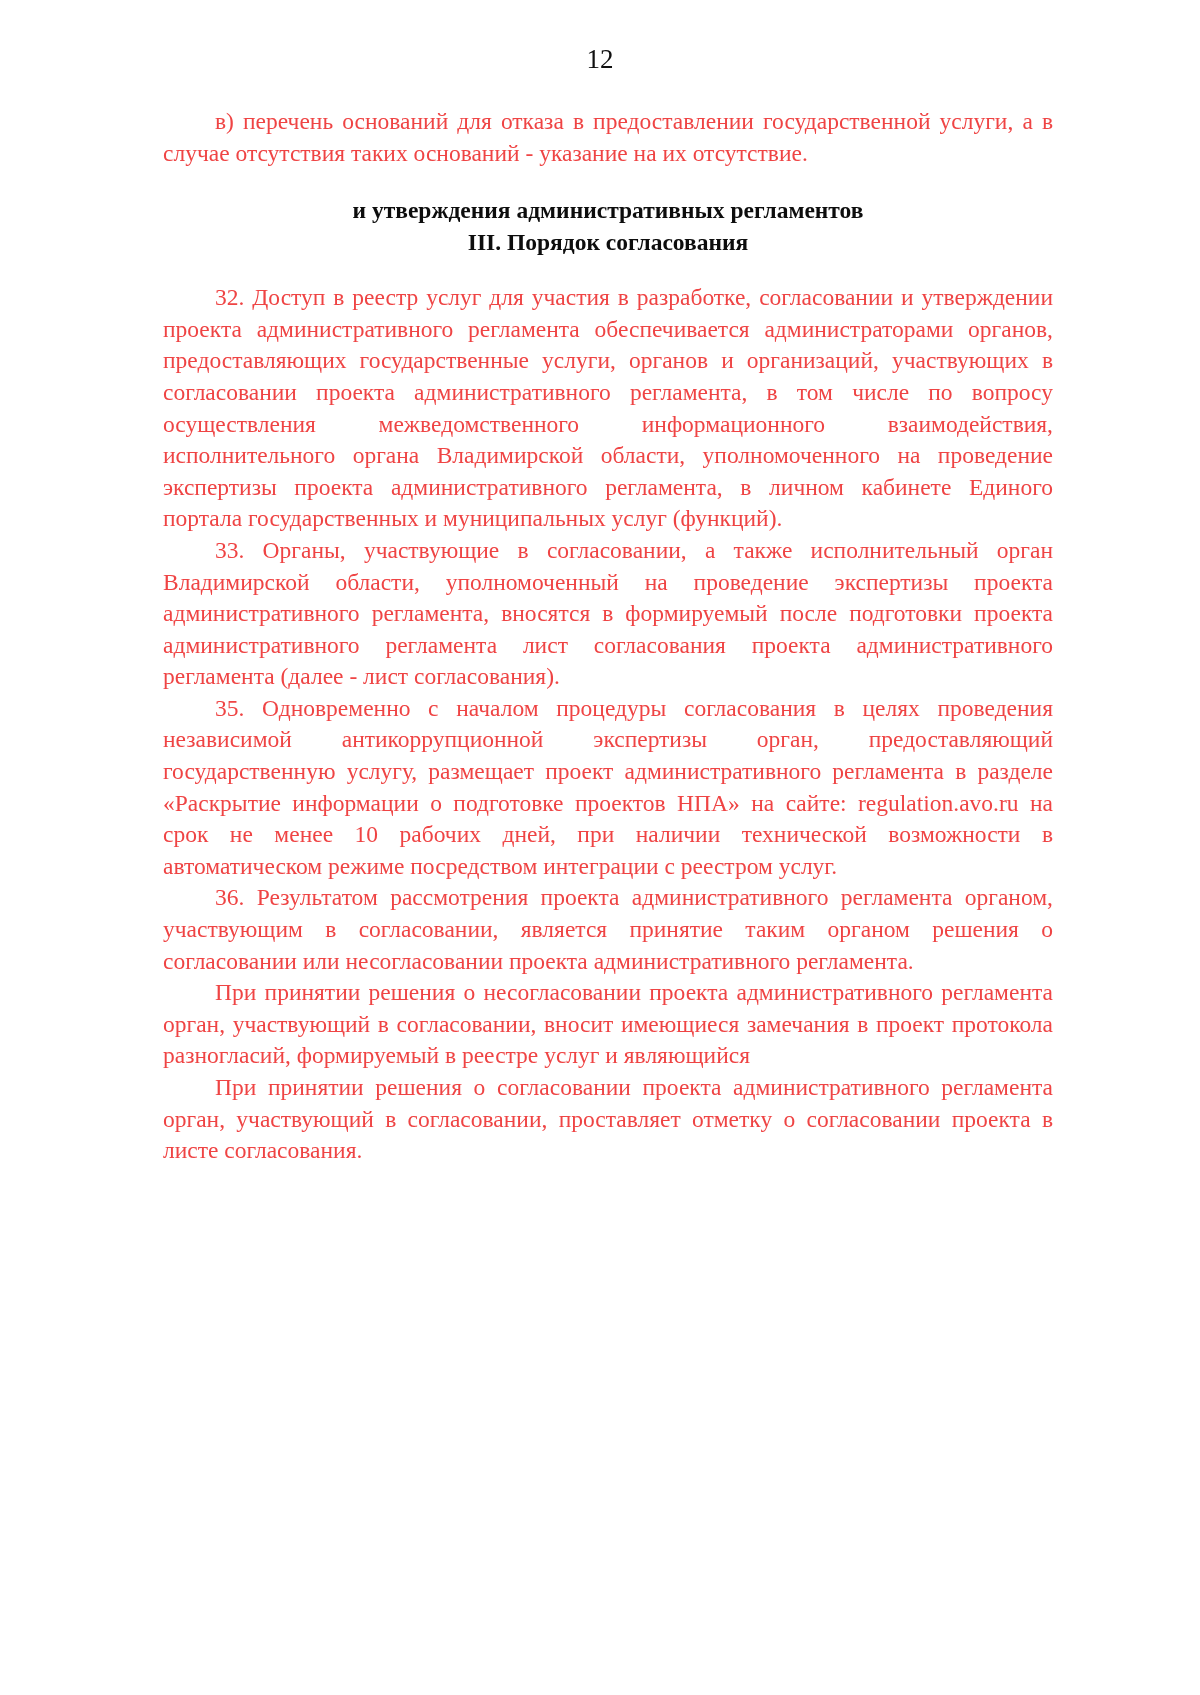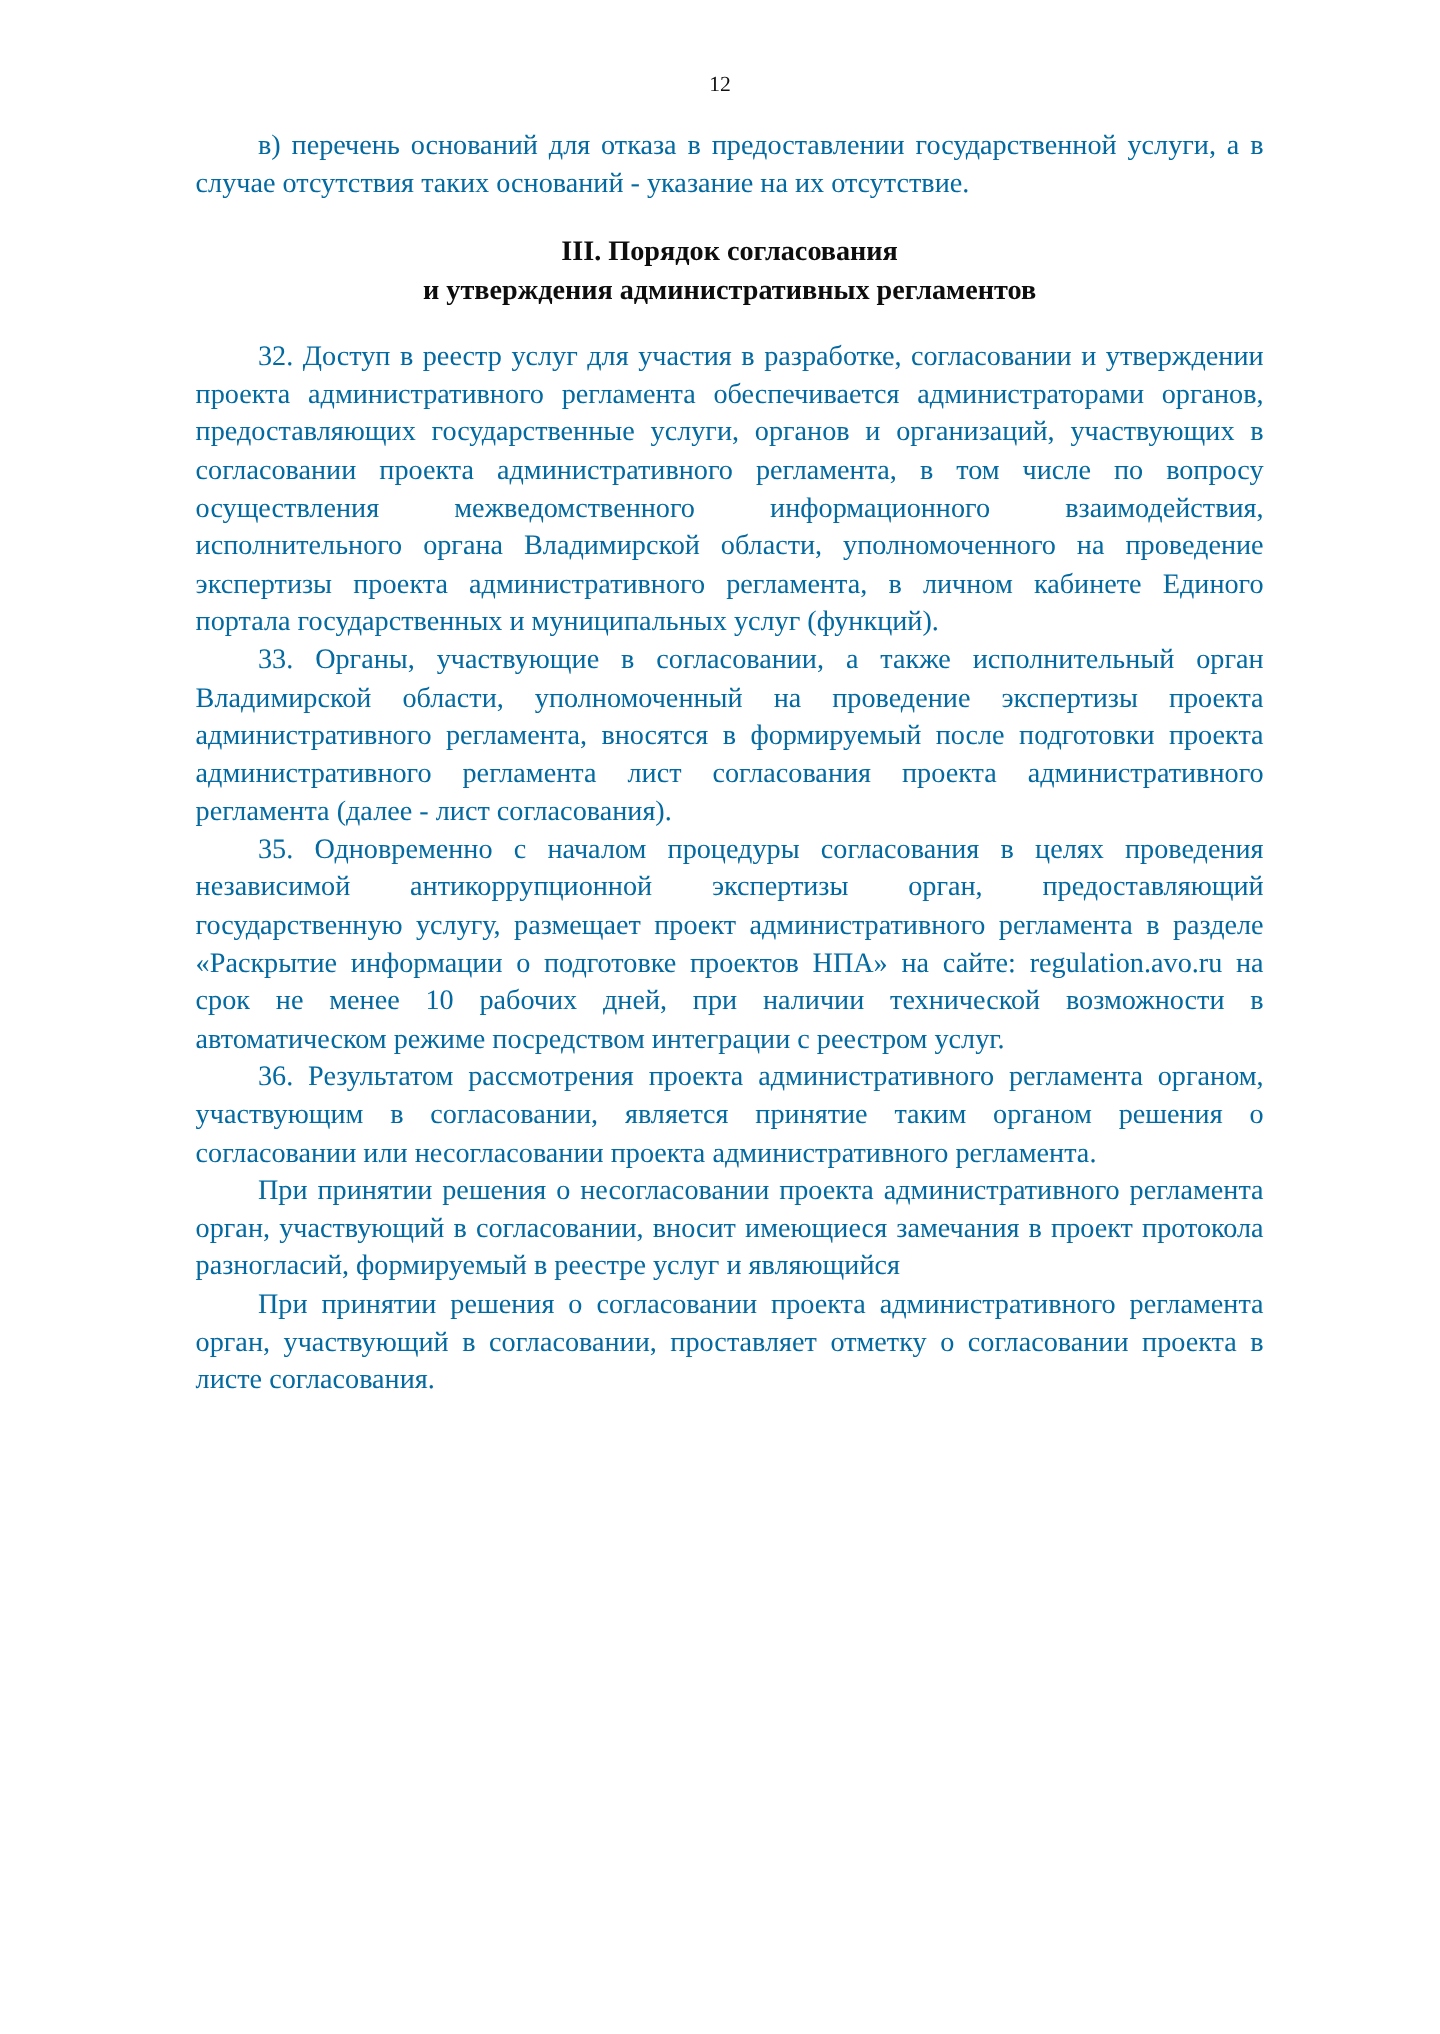--- a/index.html
+++ b/index.html
@@ -13,41 +13,41 @@
     height: 1695px;
     background: #ffffff;
     margin: 0 auto;
     font-family: "Liberation Serif", "DejaVu Serif", serif;
     color: #0d0d0d;
     box-sizing: border-box;
     overflow: hidden;
   }
   .page-number {
     position: absolute;
-    top: 60px;
+    top: 44px;
     left: 0;
     width: 100%;
     text-align: center;
-    font-size: 18px;
+    font-size: 27px;
     font-family: "Liberation Serif", "DejaVu Serif", serif;
     color: #101010;
   }
   .content {
     position: absolute;
     top: 106px;
     left: 163px;
     width: 890px;
   }
   p.para {
     margin: 0;
     font-size: 23.5px;
     line-height: 1.345;
     text-align: justify;
     text-indent: 52px;
-    color: #0369a1;
+    color: #ef4444;
     hyphens: none;
   }
   h2.heading {
     margin: 26px 0 24px 0;
     font-size: 23.5px;
     line-height: 1.34;
     font-weight: bold;
     text-align: center;
   }
   h2.heading .line {
@@ -62,22 +62,22 @@
 
 <div class="page">
 
   <div class="page-number">12</div>
 
   <div class="content">
 
     <p class="para intro">в) перечень оснований для отказа в предоставлении государственной услуги, а в случае отсутствия таких оснований - указание на их отсутствие.</p>
 
     <h2 class="heading">
+      <span class="line">и утверждения административных регламентов</span>
       <span class="line">III. Порядок согласования</span>
-      <span class="line">и утверждения административных регламентов</span>
     </h2>
 
     <p class="para">32. Доступ в реестр услуг для участия в разработке, согласовании и утверждении проекта административного регламента обеспечивается администраторами органов, предоставляющих государственные услуги, органов и организаций, участвующих в согласовании проекта административного регламента, в том числе по вопросу осуществления межведомственного информационного взаимодействия, исполнительного органа Владимирской области, уполномоченного на проведение экспертизы проекта административного регламента, в личном кабинете Единого портала государственных и муниципальных услуг (функций).</p>
     <p class="para">33. Органы, участвующие в согласовании, а также исполнительный орган Владимирской области, уполномоченный на проведение экспертизы проекта административного регламента, вносятся в формируемый после подготовки проекта административного регламента лист согласования проекта административного регламента (далее - лист согласования).</p>
     <p class="para">35. Одновременно с началом процедуры согласования в целях проведения независимой антикоррупционной экспертизы орган, предоставляющий государственную услугу, размещает проект административного регламента в разделе «Раскрытие информации о подготовке проектов НПА» на сайте: regulation.avo.ru на срок не менее 10 рабочих дней, при наличии технической возможности в автоматическом режиме посредством интеграции с реестром услуг.</p>
     <p class="para">36. Результатом рассмотрения проекта административного регламента органом, участвующим в согласовании, является принятие таким органом решения о согласовании или несогласовании проекта административного регламента.</p>
     <p class="para">При принятии решения о несогласовании проекта административного регламента орган, участвующий в согласовании, вносит имеющиеся замечания в проект протокола разногласий, формируемый в реестре услуг и являющийся</p>
     <p class="para">При принятии решения о согласовании проекта административного регламента орган, участвующий в согласовании, проставляет отметку о согласовании проекта в листе согласования.</p>
 
   </div>

